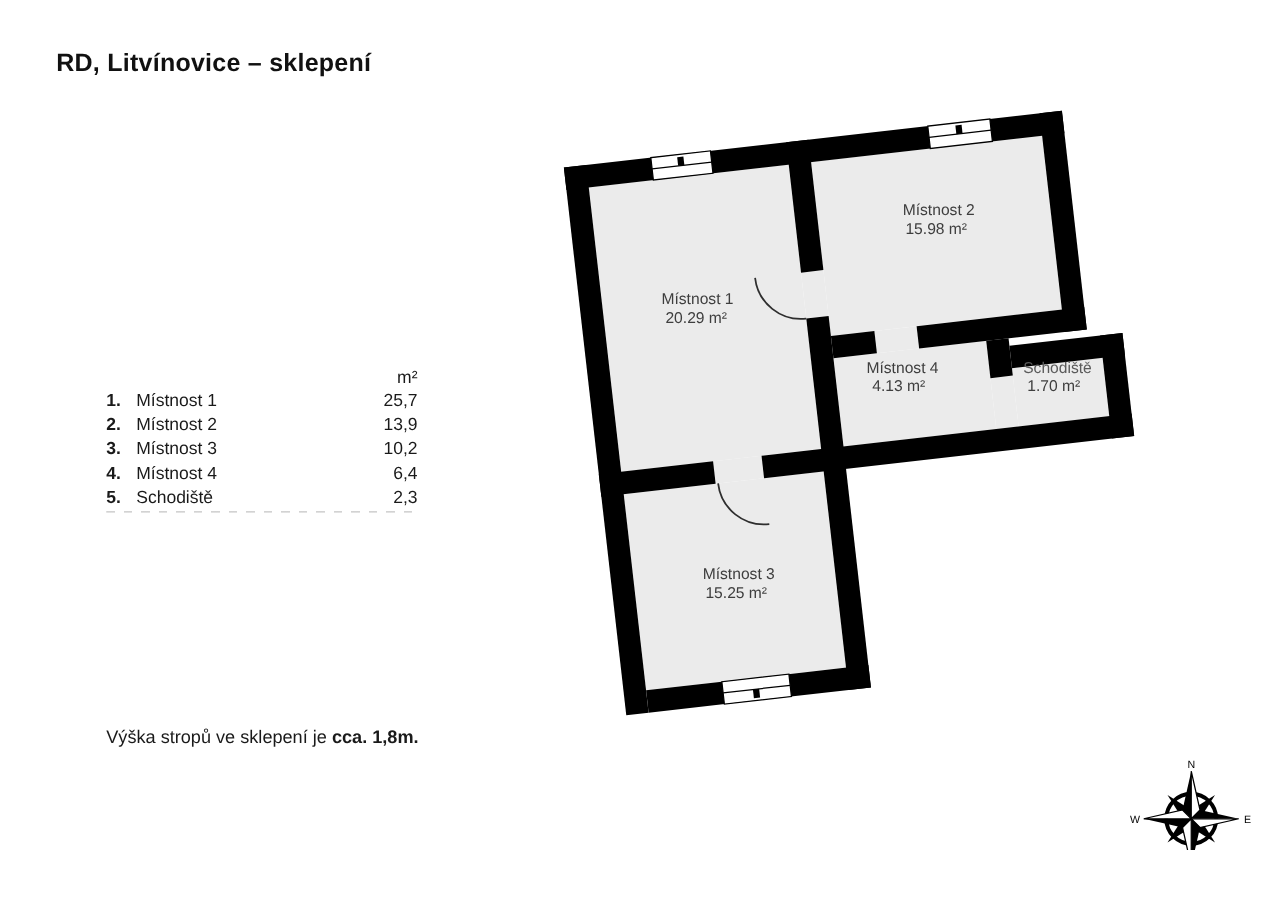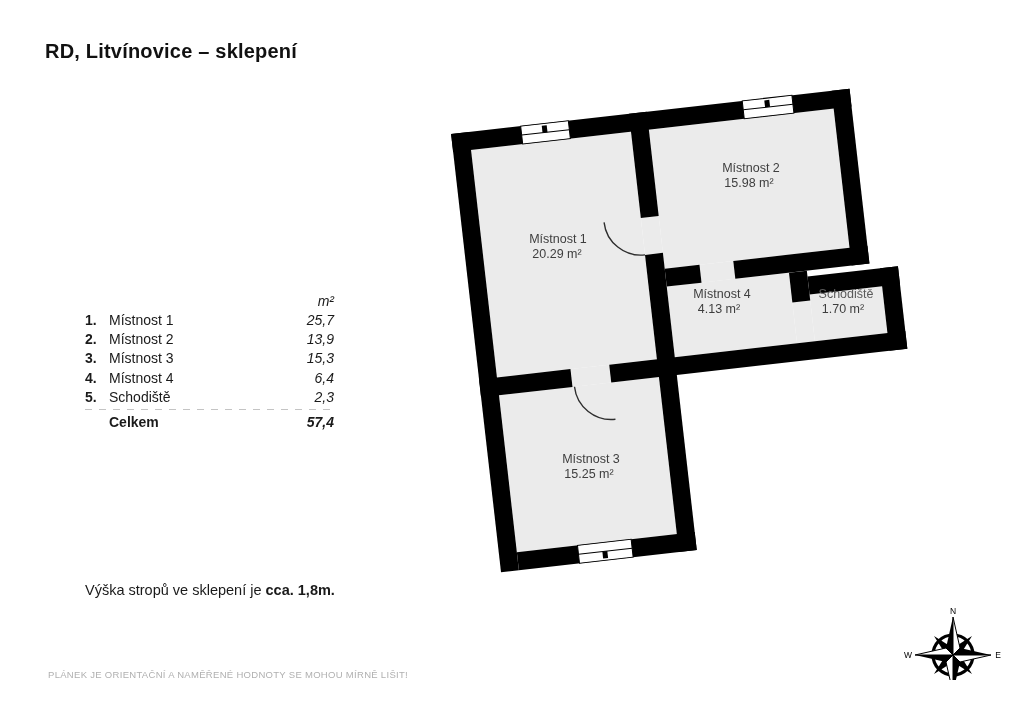--- a/index.html
+++ b/index.html
@@ -4,21 +4,21 @@
 <style>
   html,body{margin:0;padding:0;background:#fff;}
   .page{position:relative;width:1024px;height:680px;background:#ffffff;overflow:hidden;
         font-family:"Liberation Sans", sans-serif;color:#111;}
   .title{position:absolute;left:45px;top:40px;font-size:20px;font-weight:700;
          letter-spacing:0.2px;color:#111;}
   .legend{position:absolute;left:85px;top:292px;width:249px;font-size:14px;color:#1a1a1a;}
   .lrow{display:flex;align-items:baseline;line-height:19.2px;}
   .lrow .num{width:24px;font-weight:700;}
   .lrow .lbl{flex:1;}
-  .lrow .val{text-align:center;font-style:italic;}
+  .lrow .val{text-align:center;}
   .lrow.header{justify-content:flex-end;line-height:19px;}
   .lrow.total{font-weight:700;line-height:21px;}
   .dashline{height:2px;margin:2px 0 1px 0;
     background:repeating-linear-gradient(90deg,#c4c4c4 0 7px,transparent 7px 14px);
     background-size:100% 1.4px;background-repeat:no-repeat;background-position:0 50%;}
   .note{position:absolute;left:85px;top:540px;font-size:14.5px;color:#1a1a1a;margin-top:42px;}
   .note b{font-weight:700;}
   .disclaimer{position:absolute;left:48px;top:669px;font-size:9.5px;color:#b0b0b0;
               letter-spacing:0.3px;}
   svg text.rlab{font-family:"Liberation Sans",sans-serif;font-size:12.5px;fill:#3e3e3e;}
@@ -43,43 +43,37 @@
       <span class="val">25,7</span>
     </div>
     <div class="lrow">
       <span class="num">2.</span>
       <span class="lbl">Místnost 2</span>
       <span class="val">13,9</span>
     </div>
     <div class="lrow">
       <span class="num">3.</span>
       <span class="lbl">Místnost 3</span>
-      <span class="val">15,3</span>
+      <span class="val">10,2</span>
     </div>
     <div class="lrow">
       <span class="num">4.</span>
       <span class="lbl">Místnost 4</span>
       <span class="val">6,4</span>
     </div>
     <div class="lrow">
       <span class="num">5.</span>
       <span class="lbl">Schodiště</span>
       <span class="val">2,3</span>
     </div>
     <div class="dashline"></div>
-    <div class="lrow total">
-      <span class="num"></span>
-      <span class="lbl">Celkem</span>
-      <span class="val">57,4</span>
-    </div>
   </div>
 
   <div class="note"><span>Výška stropů ve sklepení je </span><b>cca. 1,8m.</b></div>
 
-  <div class="disclaimer">PLÁNEK JE ORIENTAČNÍ A NAMĚŘENÉ HODNOTY SE MOHOU MÍRNĚ LIŠIT!</div>
 
   <svg class="plan-svg" width="1024" height="724" viewBox="0 0 1024 724">
 
     <g transform="rotate(-6.5 452 142)">
 
       <g fill="#ebebeb">
         <rect x="470" y="152" width="161" height="229"></rect>
         <rect x="649" y="152" width="186" height="140"></rect>
         <rect x="649" y="310" width="123" height="71"></rect>
         <rect x="772" y="340" width="18" height="41"></rect>

